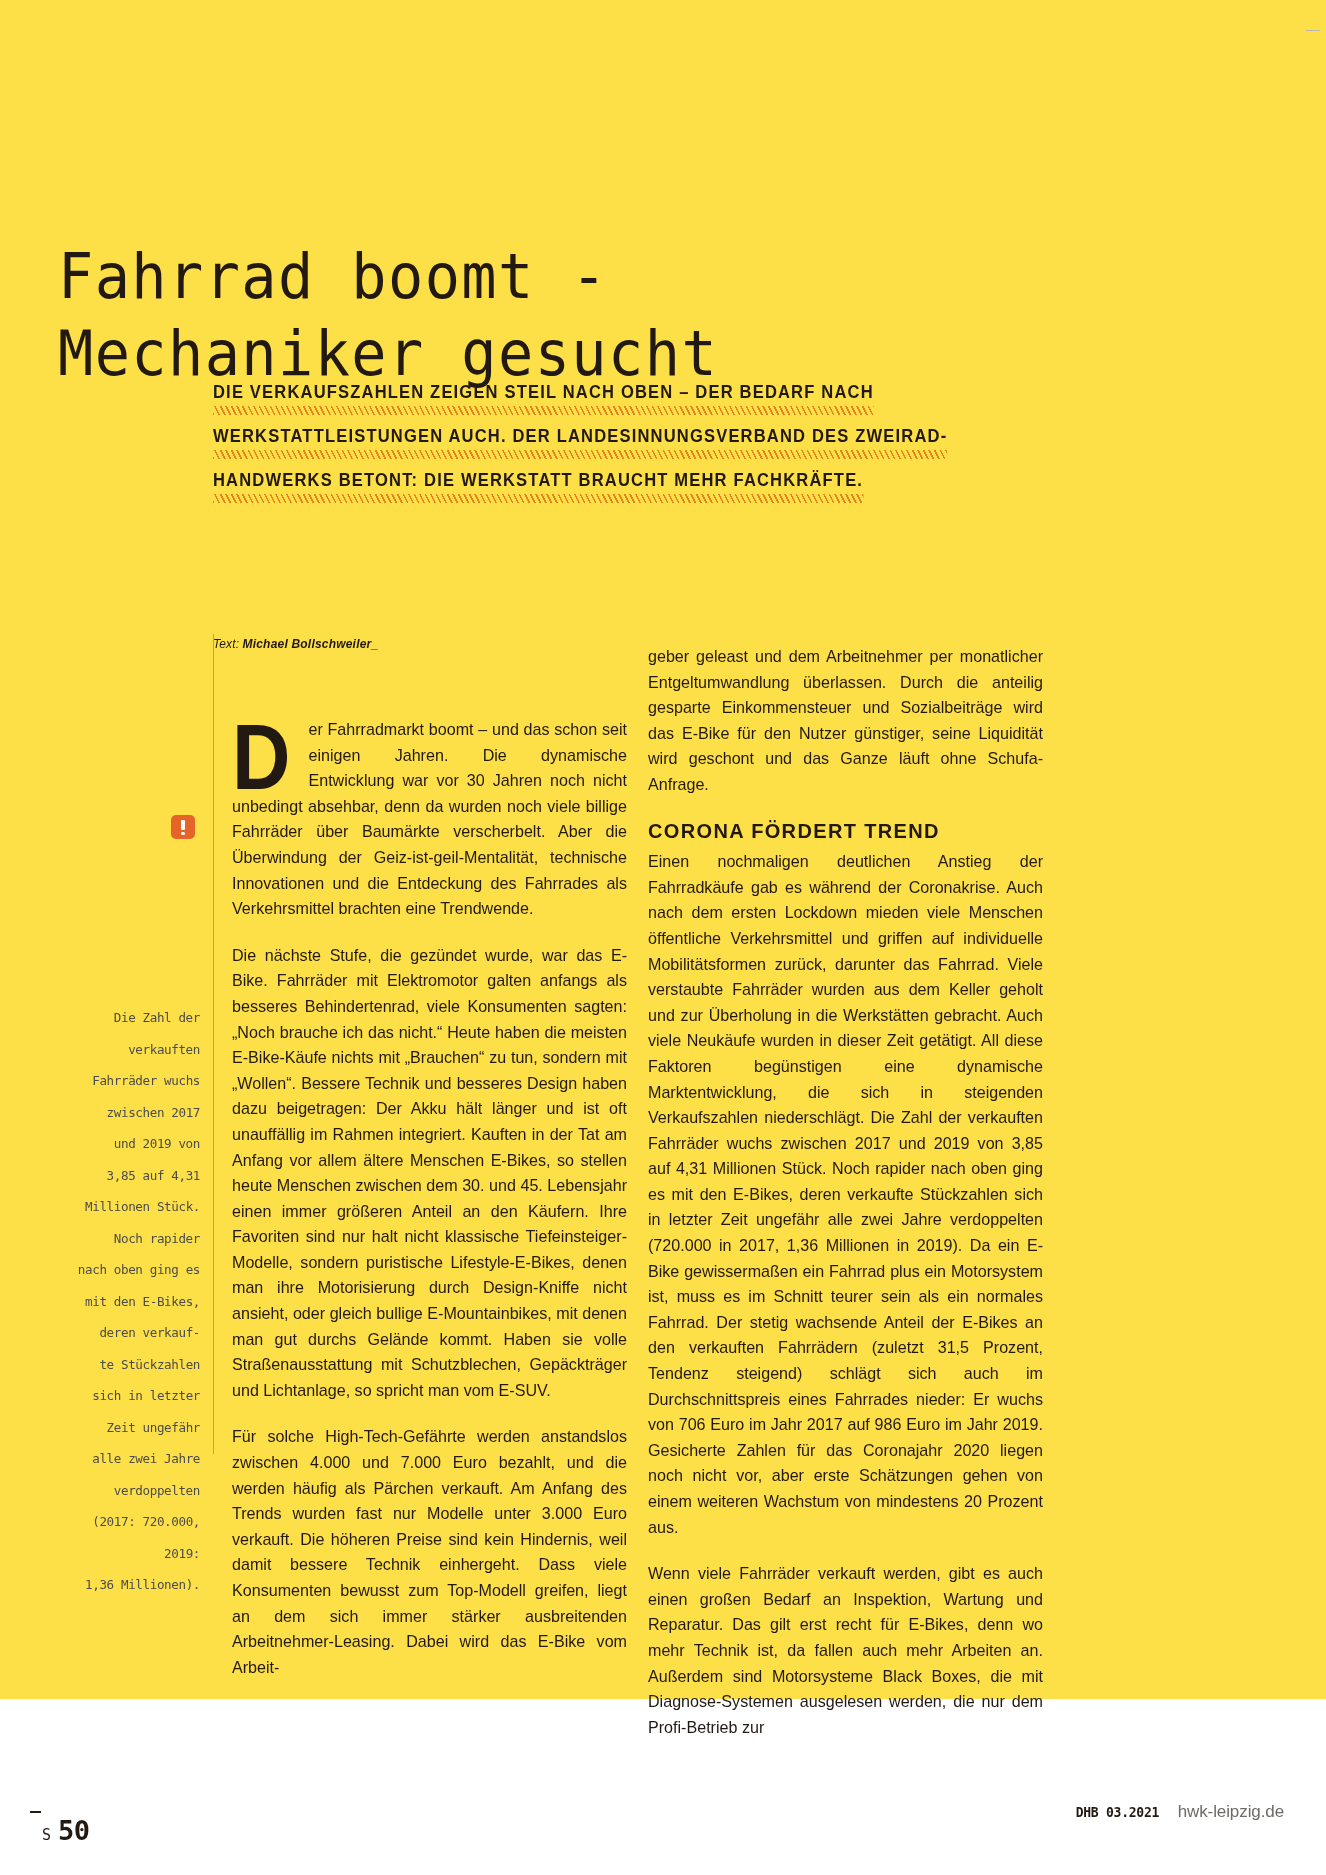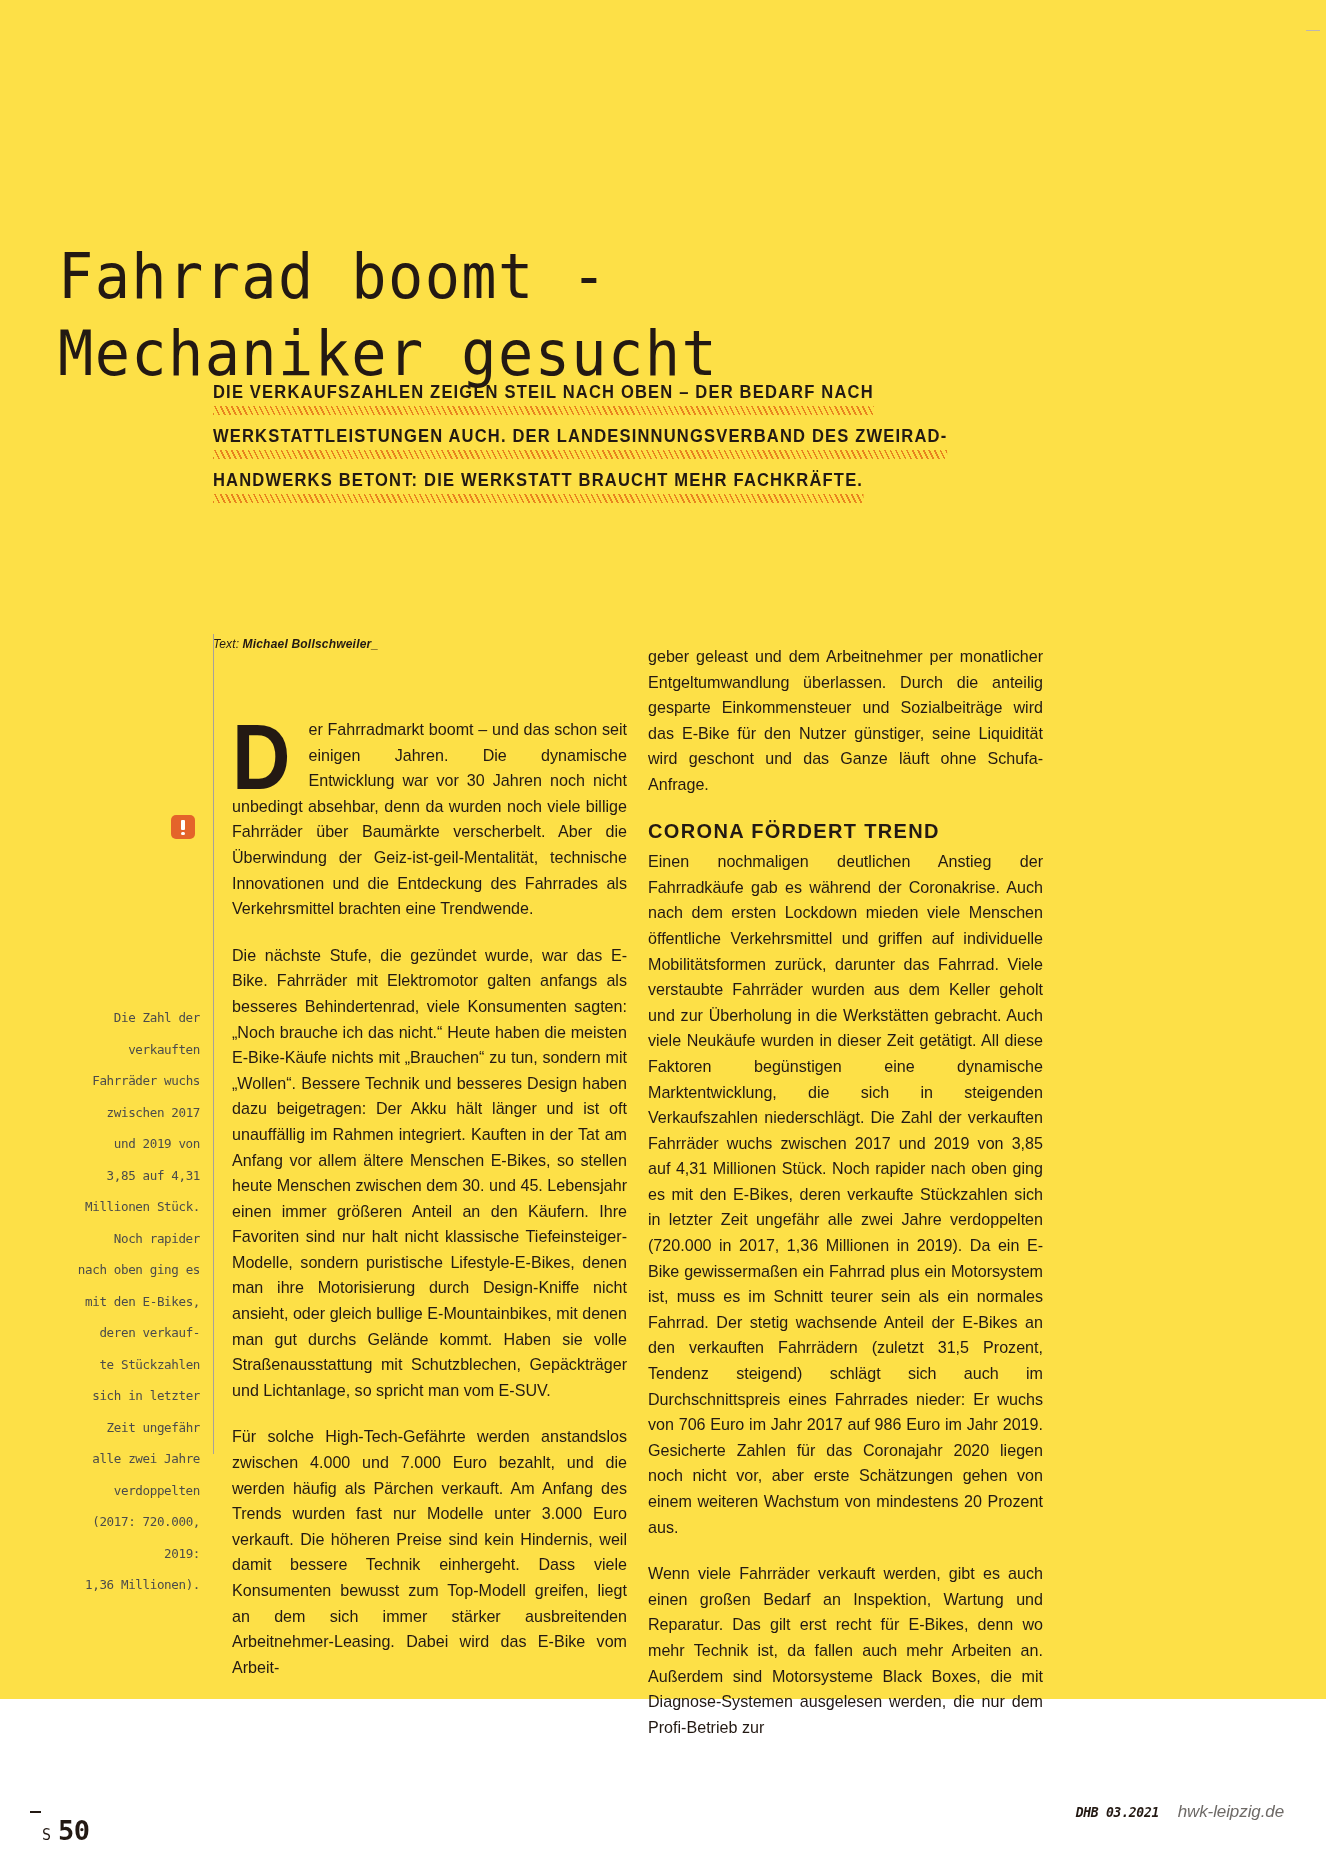--- a/index.html
+++ b/index.html
@@ -223,21 +223,20 @@
     color: #231913;
     margin-top: 20px;
   }
   .footer-right {
     position: absolute;
     right: 42px;
     top: 1802px;
     display: flex;
     align-items: baseline;
     gap: 14px;
-    font-style: italic;
   }
   .footer-issue {
     font-family: "DejaVu Sans Mono", "Liberation Mono", monospace;
     font-size: 14.5px;
     font-weight: 700;
     letter-spacing: -0.3px;
     color: #231913;
     transform: scaleX(0.9);
     transform-origin: right baseline;
   }

